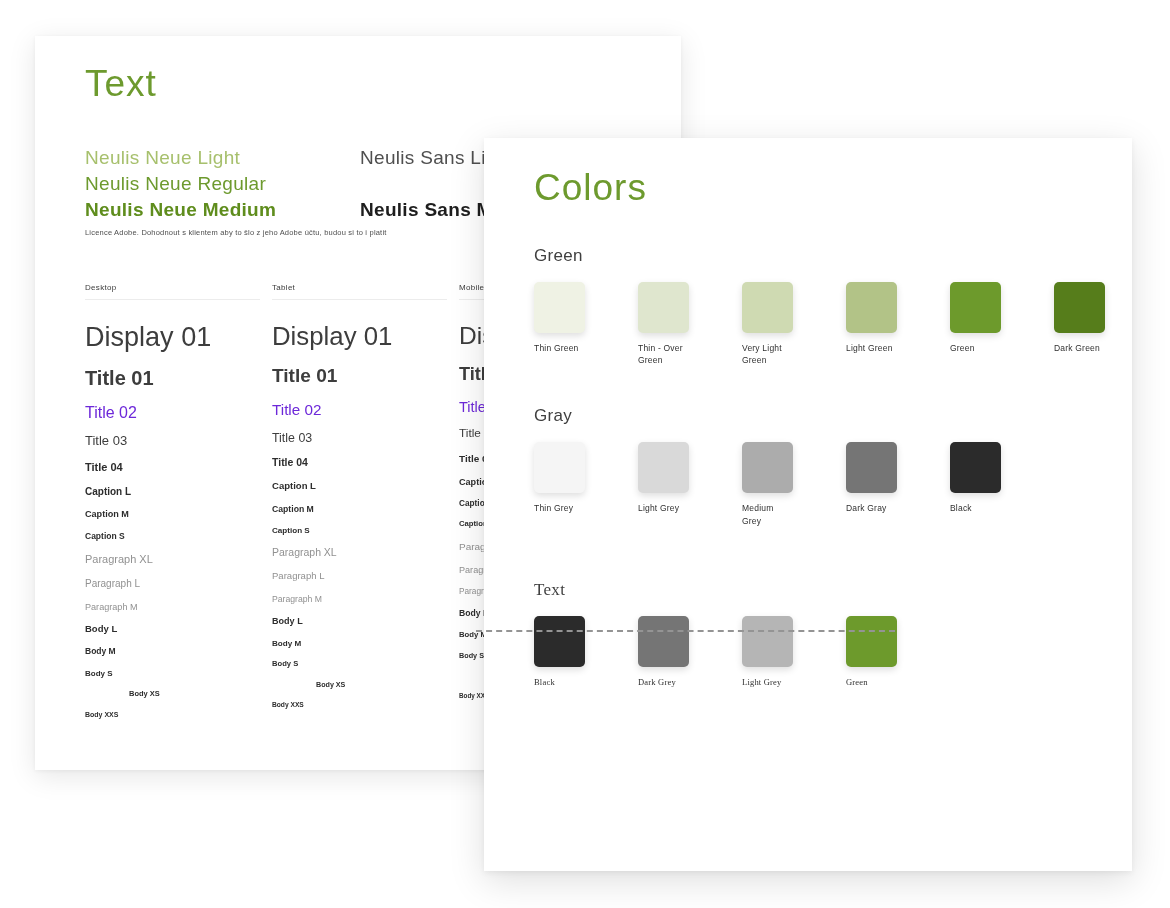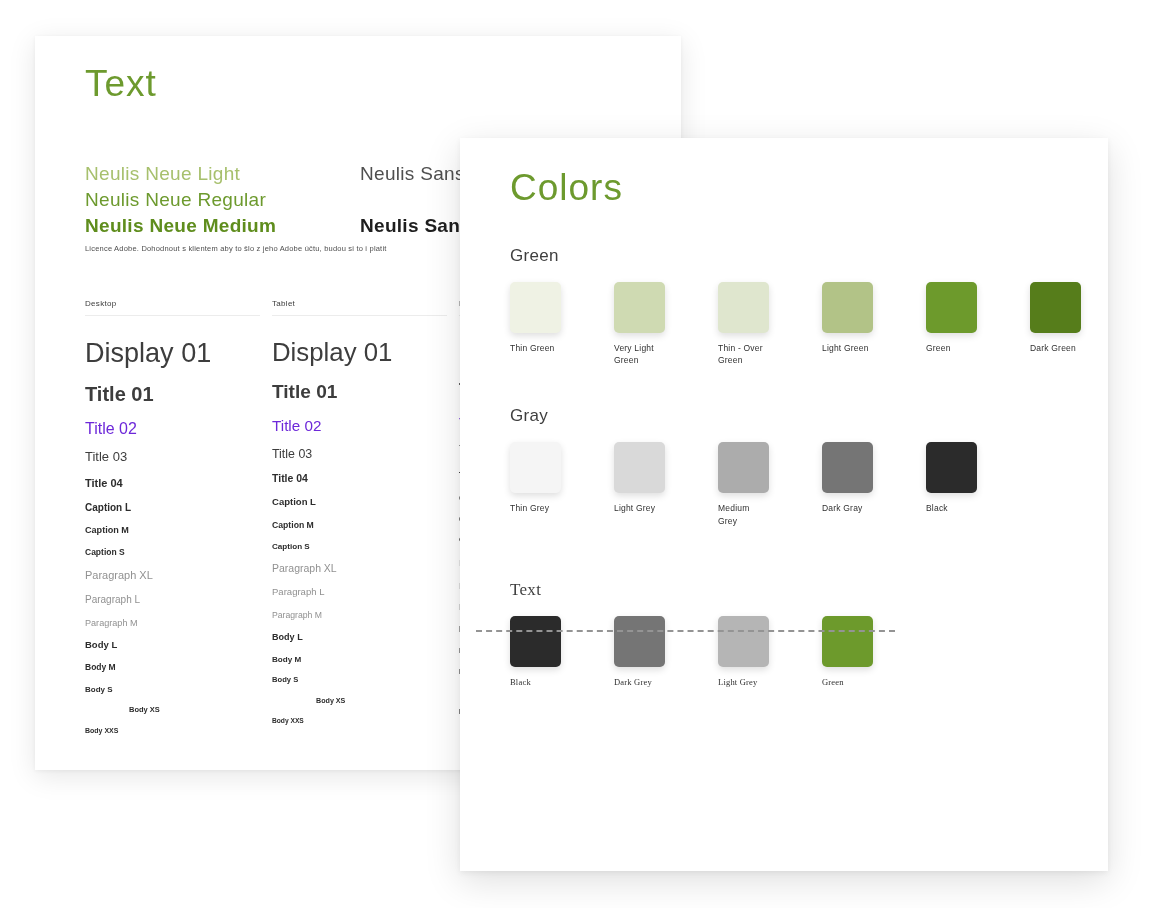--- a/index.html
+++ b/index.html
@@ -3,29 +3,29 @@
 <meta charset="utf-8">
 <style>
   * { margin:0; padding:0; box-sizing:border-box; }
   html,body { width:1170px; height:908px; background:#ffffff; overflow:hidden;
     font-family:"Liberation Sans", sans-serif; position:relative; }
 
   .panel { position:absolute; background:#ffffff; }
   .fonts-panel { left:35px; top:36px; width:646px; height:734px; z-index:10;
     box-shadow:0 6px 26px rgba(0,0,0,.10), 0 1px 4px rgba(0,0,0,.05);
     padding:28px 0 0 50px; }
-  .colors-panel { left:460px; top:138px; width:648px; height:733px; z-index:20;
+  .colors-panel { left:484px; top:138px; width:648px; height:733px; z-index:20;
     box-shadow:0 10px 34px rgba(0,0,0,.13), 0 2px 6px rgba(0,0,0,.06);
     padding:30px 0 0 50px; }
 
   .panel-title { font-size:37px; font-weight:400; color:#6d9a2e;
     letter-spacing:1px; line-height:1.1; }
 
   
-  .typefaces { display:flex; margin-top:56px; }
+  .typefaces { display:flex; margin-top:40px; }
   .tf-col-left { width:275px; }
   .tf { font-size:19px; line-height:26px; letter-spacing:.3px; }
   .tf-neue-light   { color:#a7c06d; }
   .tf-neue-regular { color:#6d9a2e; }
   .tf-neue-medium  { color:#5f8d1d; font-weight:700; }
   .tf-sans-light   { color:#4f4f4f; }
   .tf-sans-medium  { color:#1e1e1e; font-weight:700; margin-top:26px; }
 
   .license { margin-top:5px; font-size:7.5px; color:#4f4f4f; letter-spacing:.2px; }
 
@@ -165,27 +165,27 @@
   <div class="section-green">
     <div class="color-section-title">Green</div>
     <div class="swatch-row">
 
         <div class="swatch-cell">
           <div class="swatch" style="background: rgb(239, 242, 228);"></div>
           <div class="swatch-label">Thin Green</div>
         </div>
 
         <div class="swatch-cell">
+          <div class="swatch" style="background: rgb(223, 230, 206);"></div>
+          <div class="swatch-label">Thin - Over Green</div>
+        </div>
+
+        <div class="swatch-cell">
           <div class="swatch" style="background: rgb(207, 218, 178);"></div>
           <div class="swatch-label">Very Light Green</div>
-        </div>
-
-        <div class="swatch-cell">
-          <div class="swatch" style="background: rgb(223, 230, 206);"></div>
-          <div class="swatch-label">Thin - Over Green</div>
         </div>
 
         <div class="swatch-cell">
           <div class="swatch" style="background: rgb(178, 195, 135);"></div>
           <div class="swatch-label">Light Green</div>
         </div>
 
         <div class="swatch-cell">
           <div class="swatch" style="background: rgb(109, 154, 44);"></div>
           <div class="swatch-label">Green</div>

